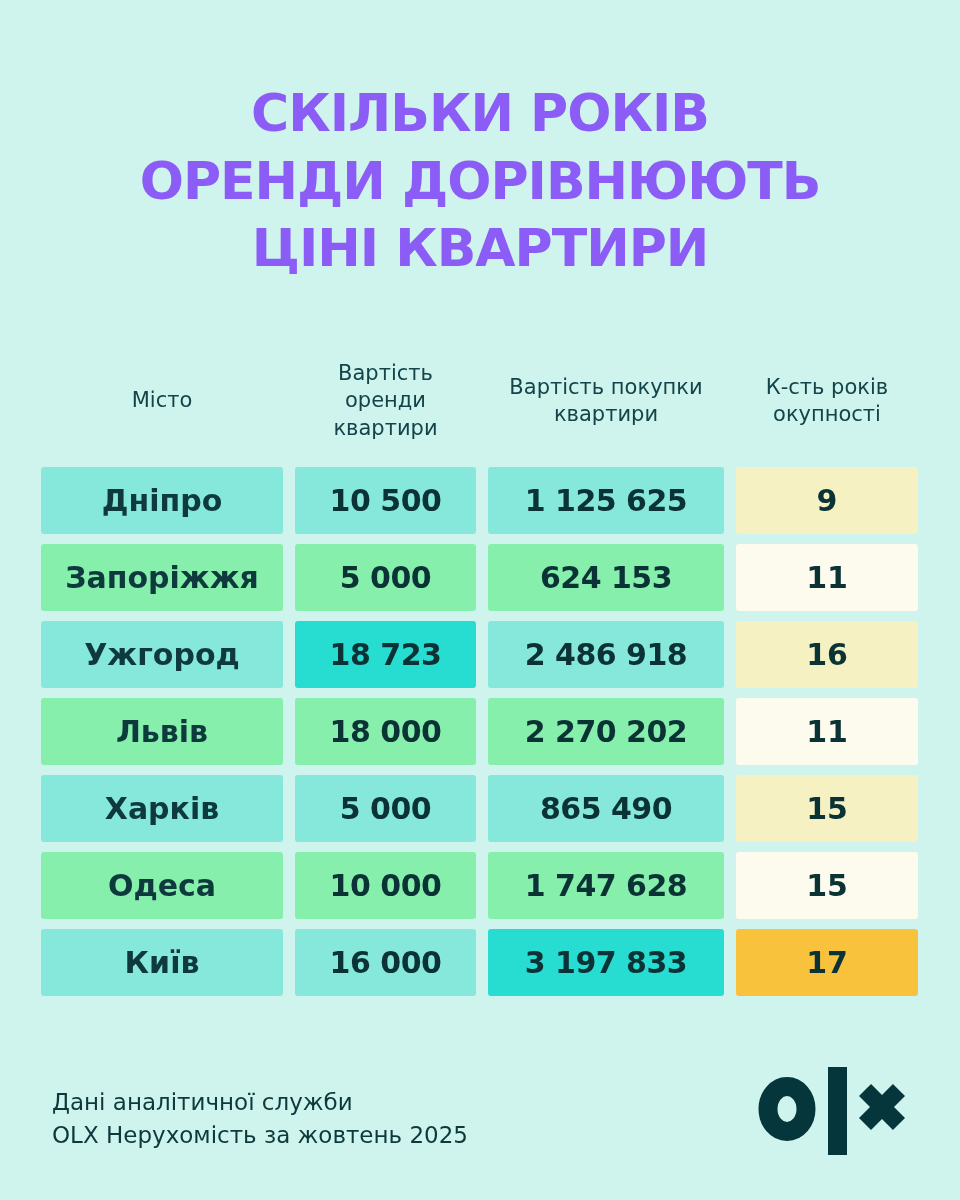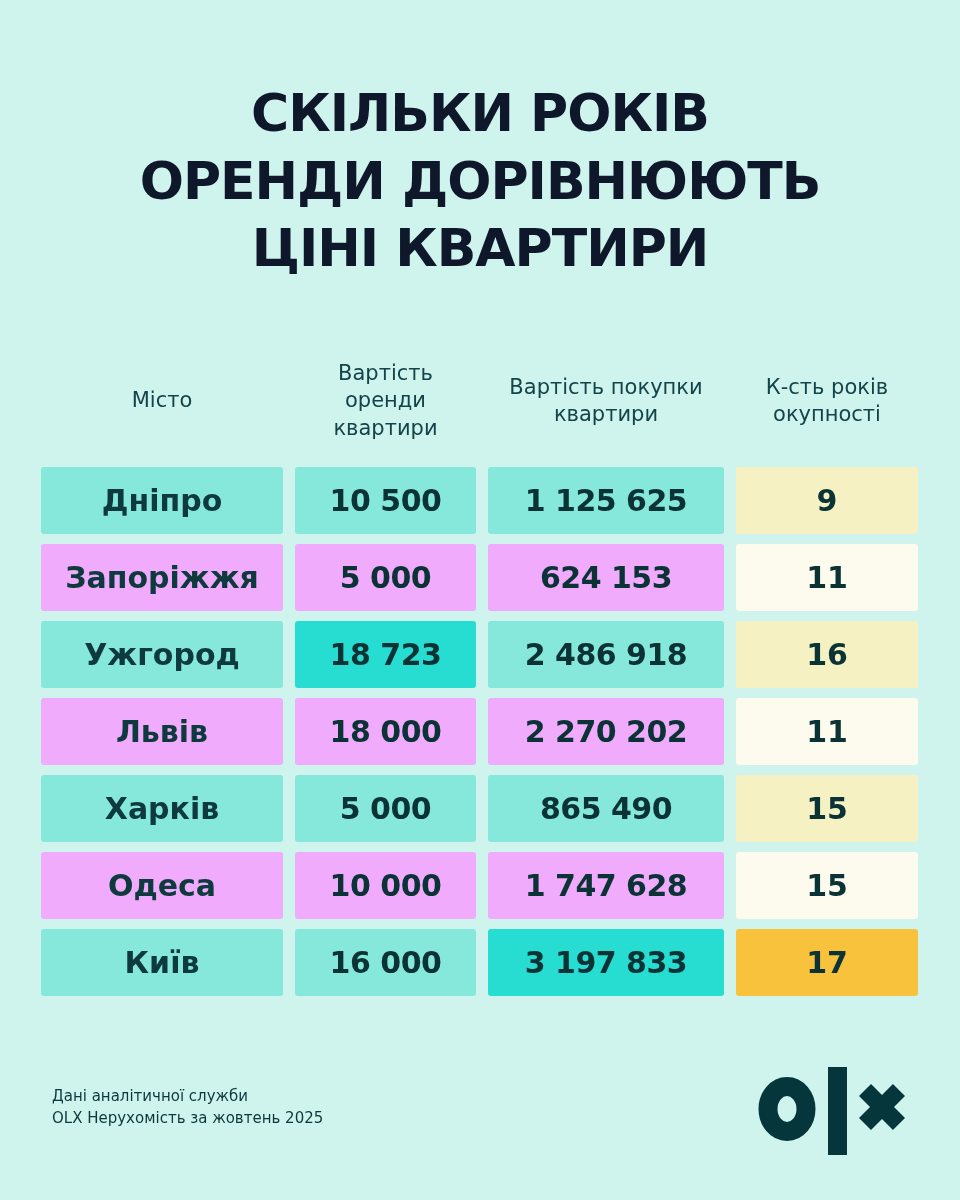--- a/index.html
+++ b/index.html
@@ -15,21 +15,21 @@
   .title {
     position: absolute;
     top: 80px;
     left: 0;
     right: 0;
     text-align: center;
     font-size: 52px;
     font-weight: bold;
     letter-spacing: -1px;
     line-height: 1.3;
-    color: #0f172a;
+    color: #8b5cf6;
   }
   .col-headers {
     position: absolute;
     left: 41px;
     top: 360px;
     width: 875px;
     height: 78px;
     display: grid;
     grid-template-columns: 242px 181px 236px 182px;
     column-gap: 12px;
@@ -53,33 +53,33 @@
   }
   .cell {
     height: 67px;
     display: flex;
     align-items: center;
     justify-content: center;
     border-radius: 3px;
     font-size: 30px;
   }
   .shade-dark  { background: #86e7db; }
-  .shade-light { background: #f0abfc; }
+  .shade-light { background: #86efac; }
   .years-dark  { background: #f6f1c3; }
   .years-light { background: #fdfbee; }
   .hl-teal     { background: #27dcd1 !important; text-align: right; }
   .hl-orange   { background: #f8c23c !important; }
   .col-city  { font-weight: 700; color: #0e3a3e; }
   .col-num   { font-weight: bold; letter-spacing: -0.5px; color: #0b3336; }
   .col-years { font-weight: bold; color: #0b3336; }
   .footer-text {
     position: absolute;
     left: 52px;
     top: 1086px;
-    font-size: 15px;
+    font-size: 23px;
     line-height: 1.45;
     color: #0d383c;
   }
   .logo {
     position: absolute;
     left: 757px;
     top: 1066px;
     width: 150px;
     height: 92px;
   }

